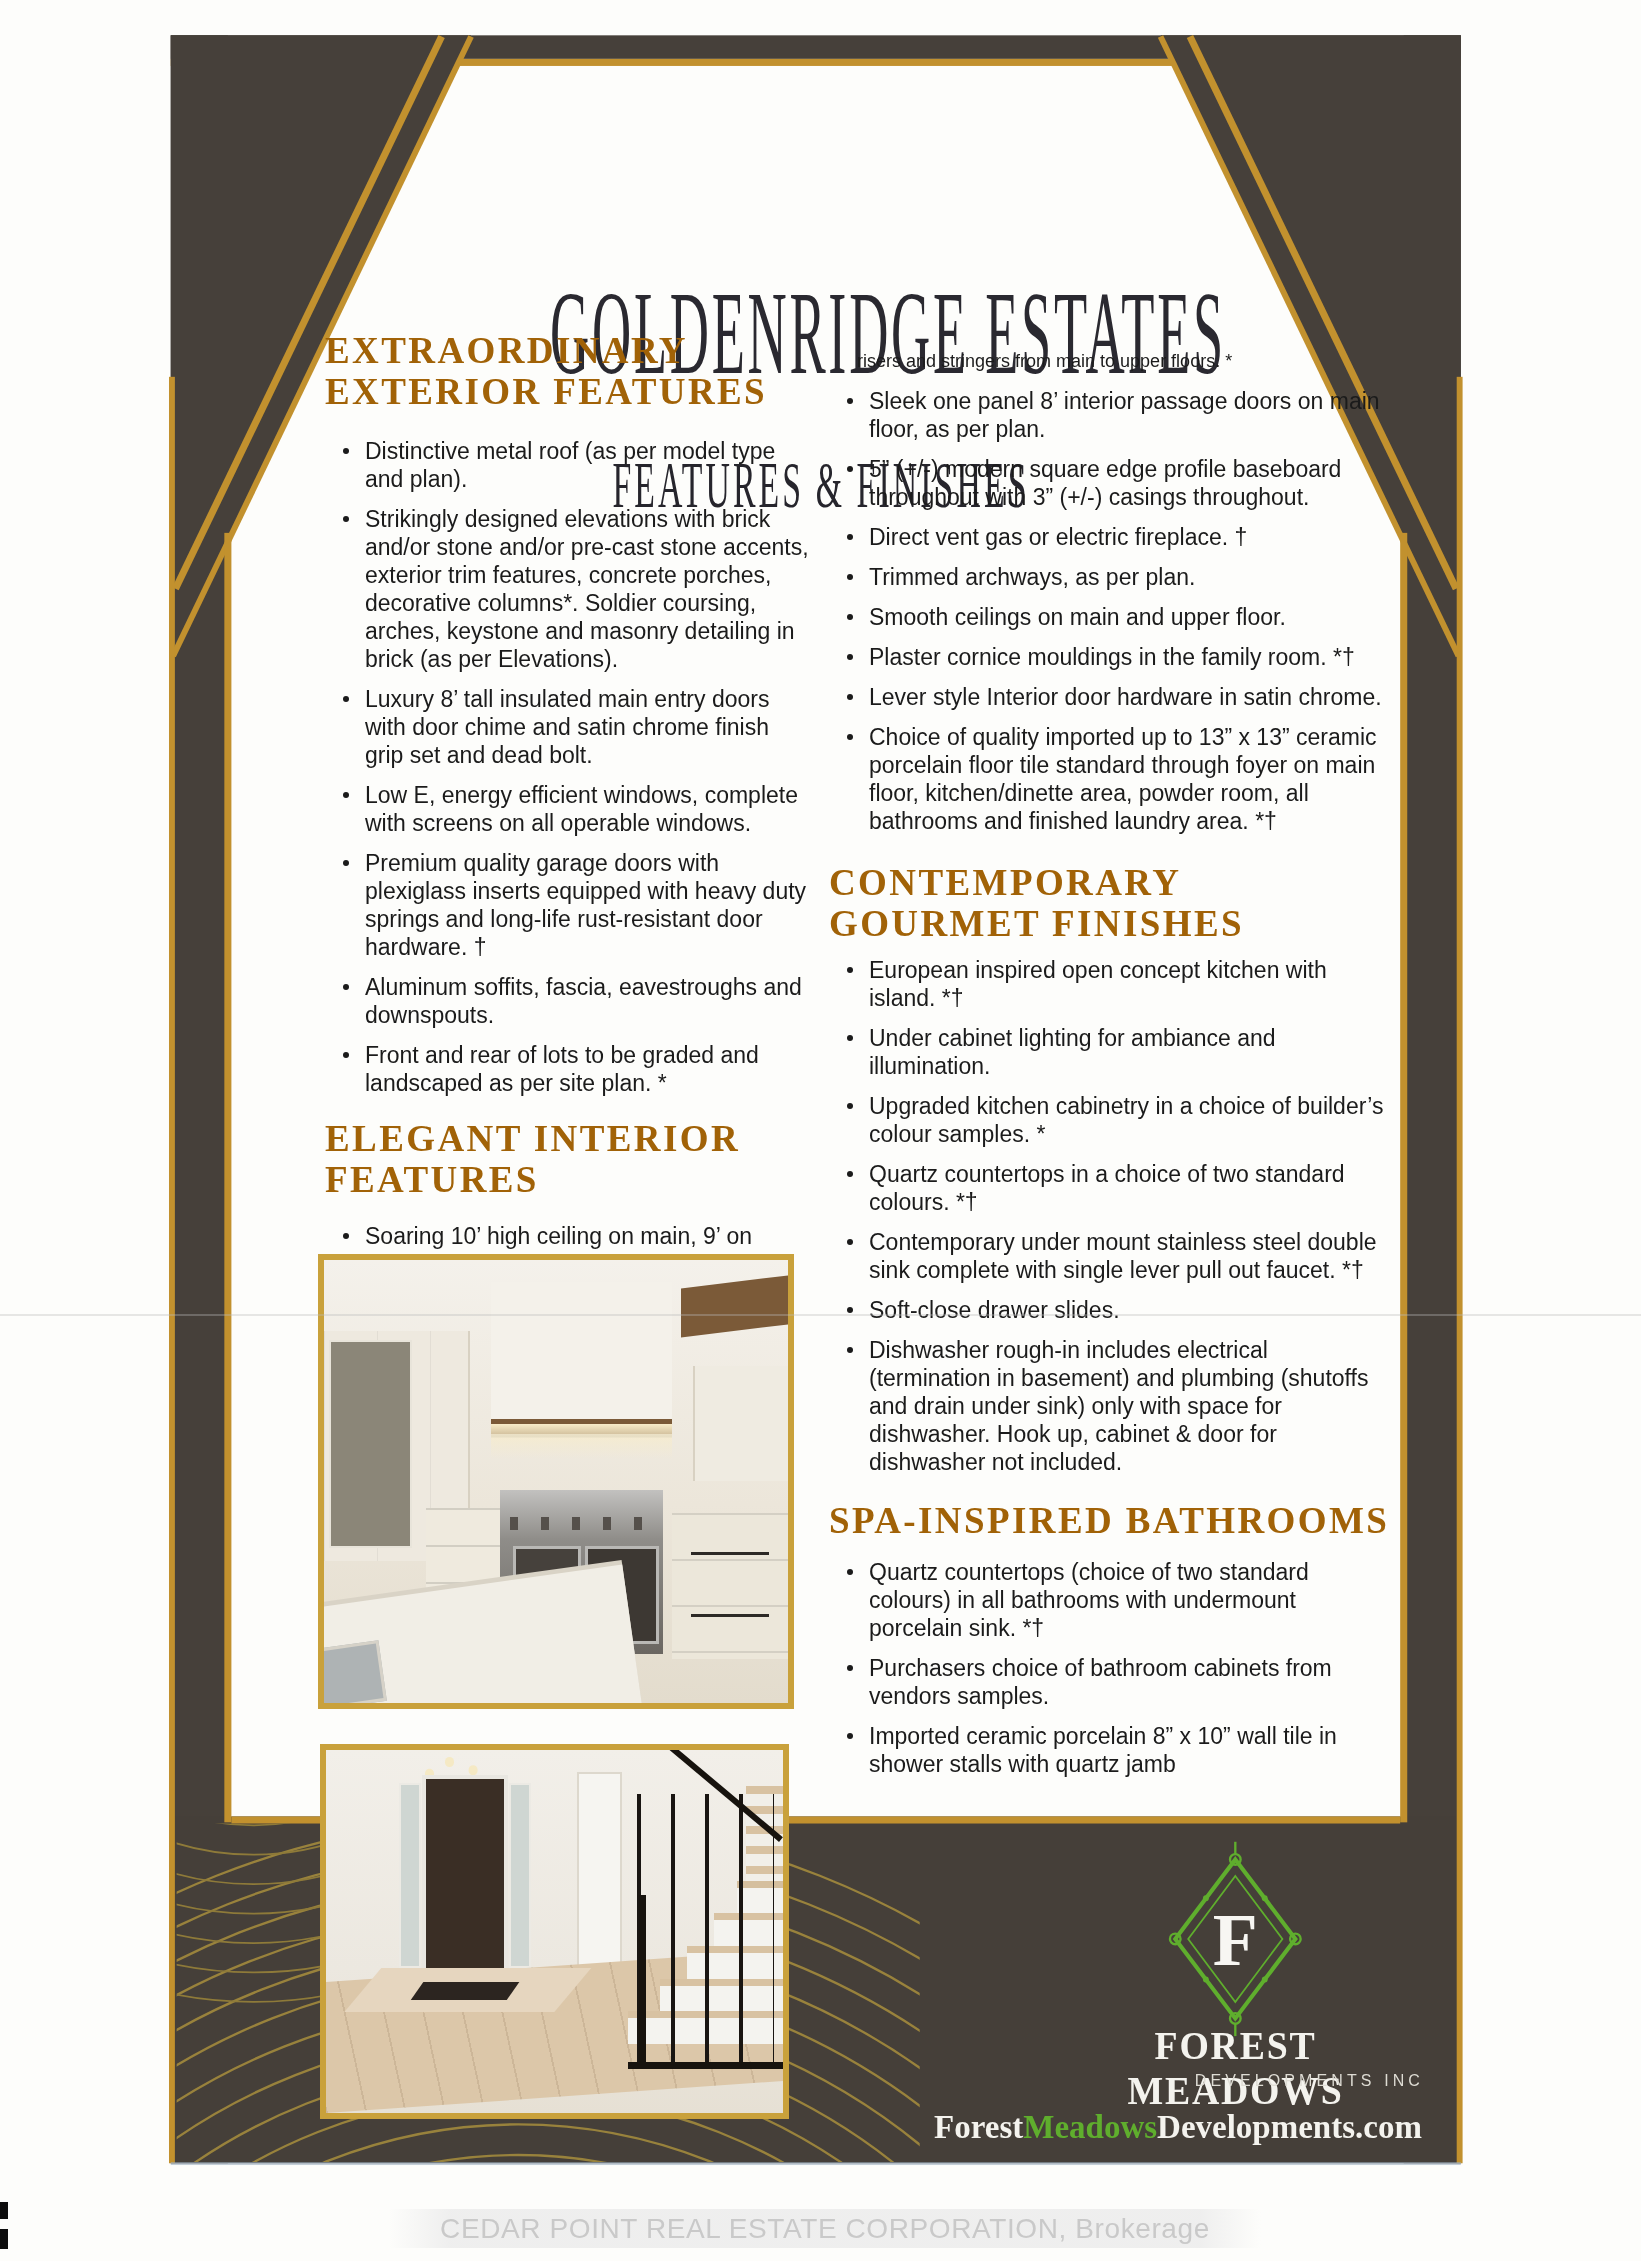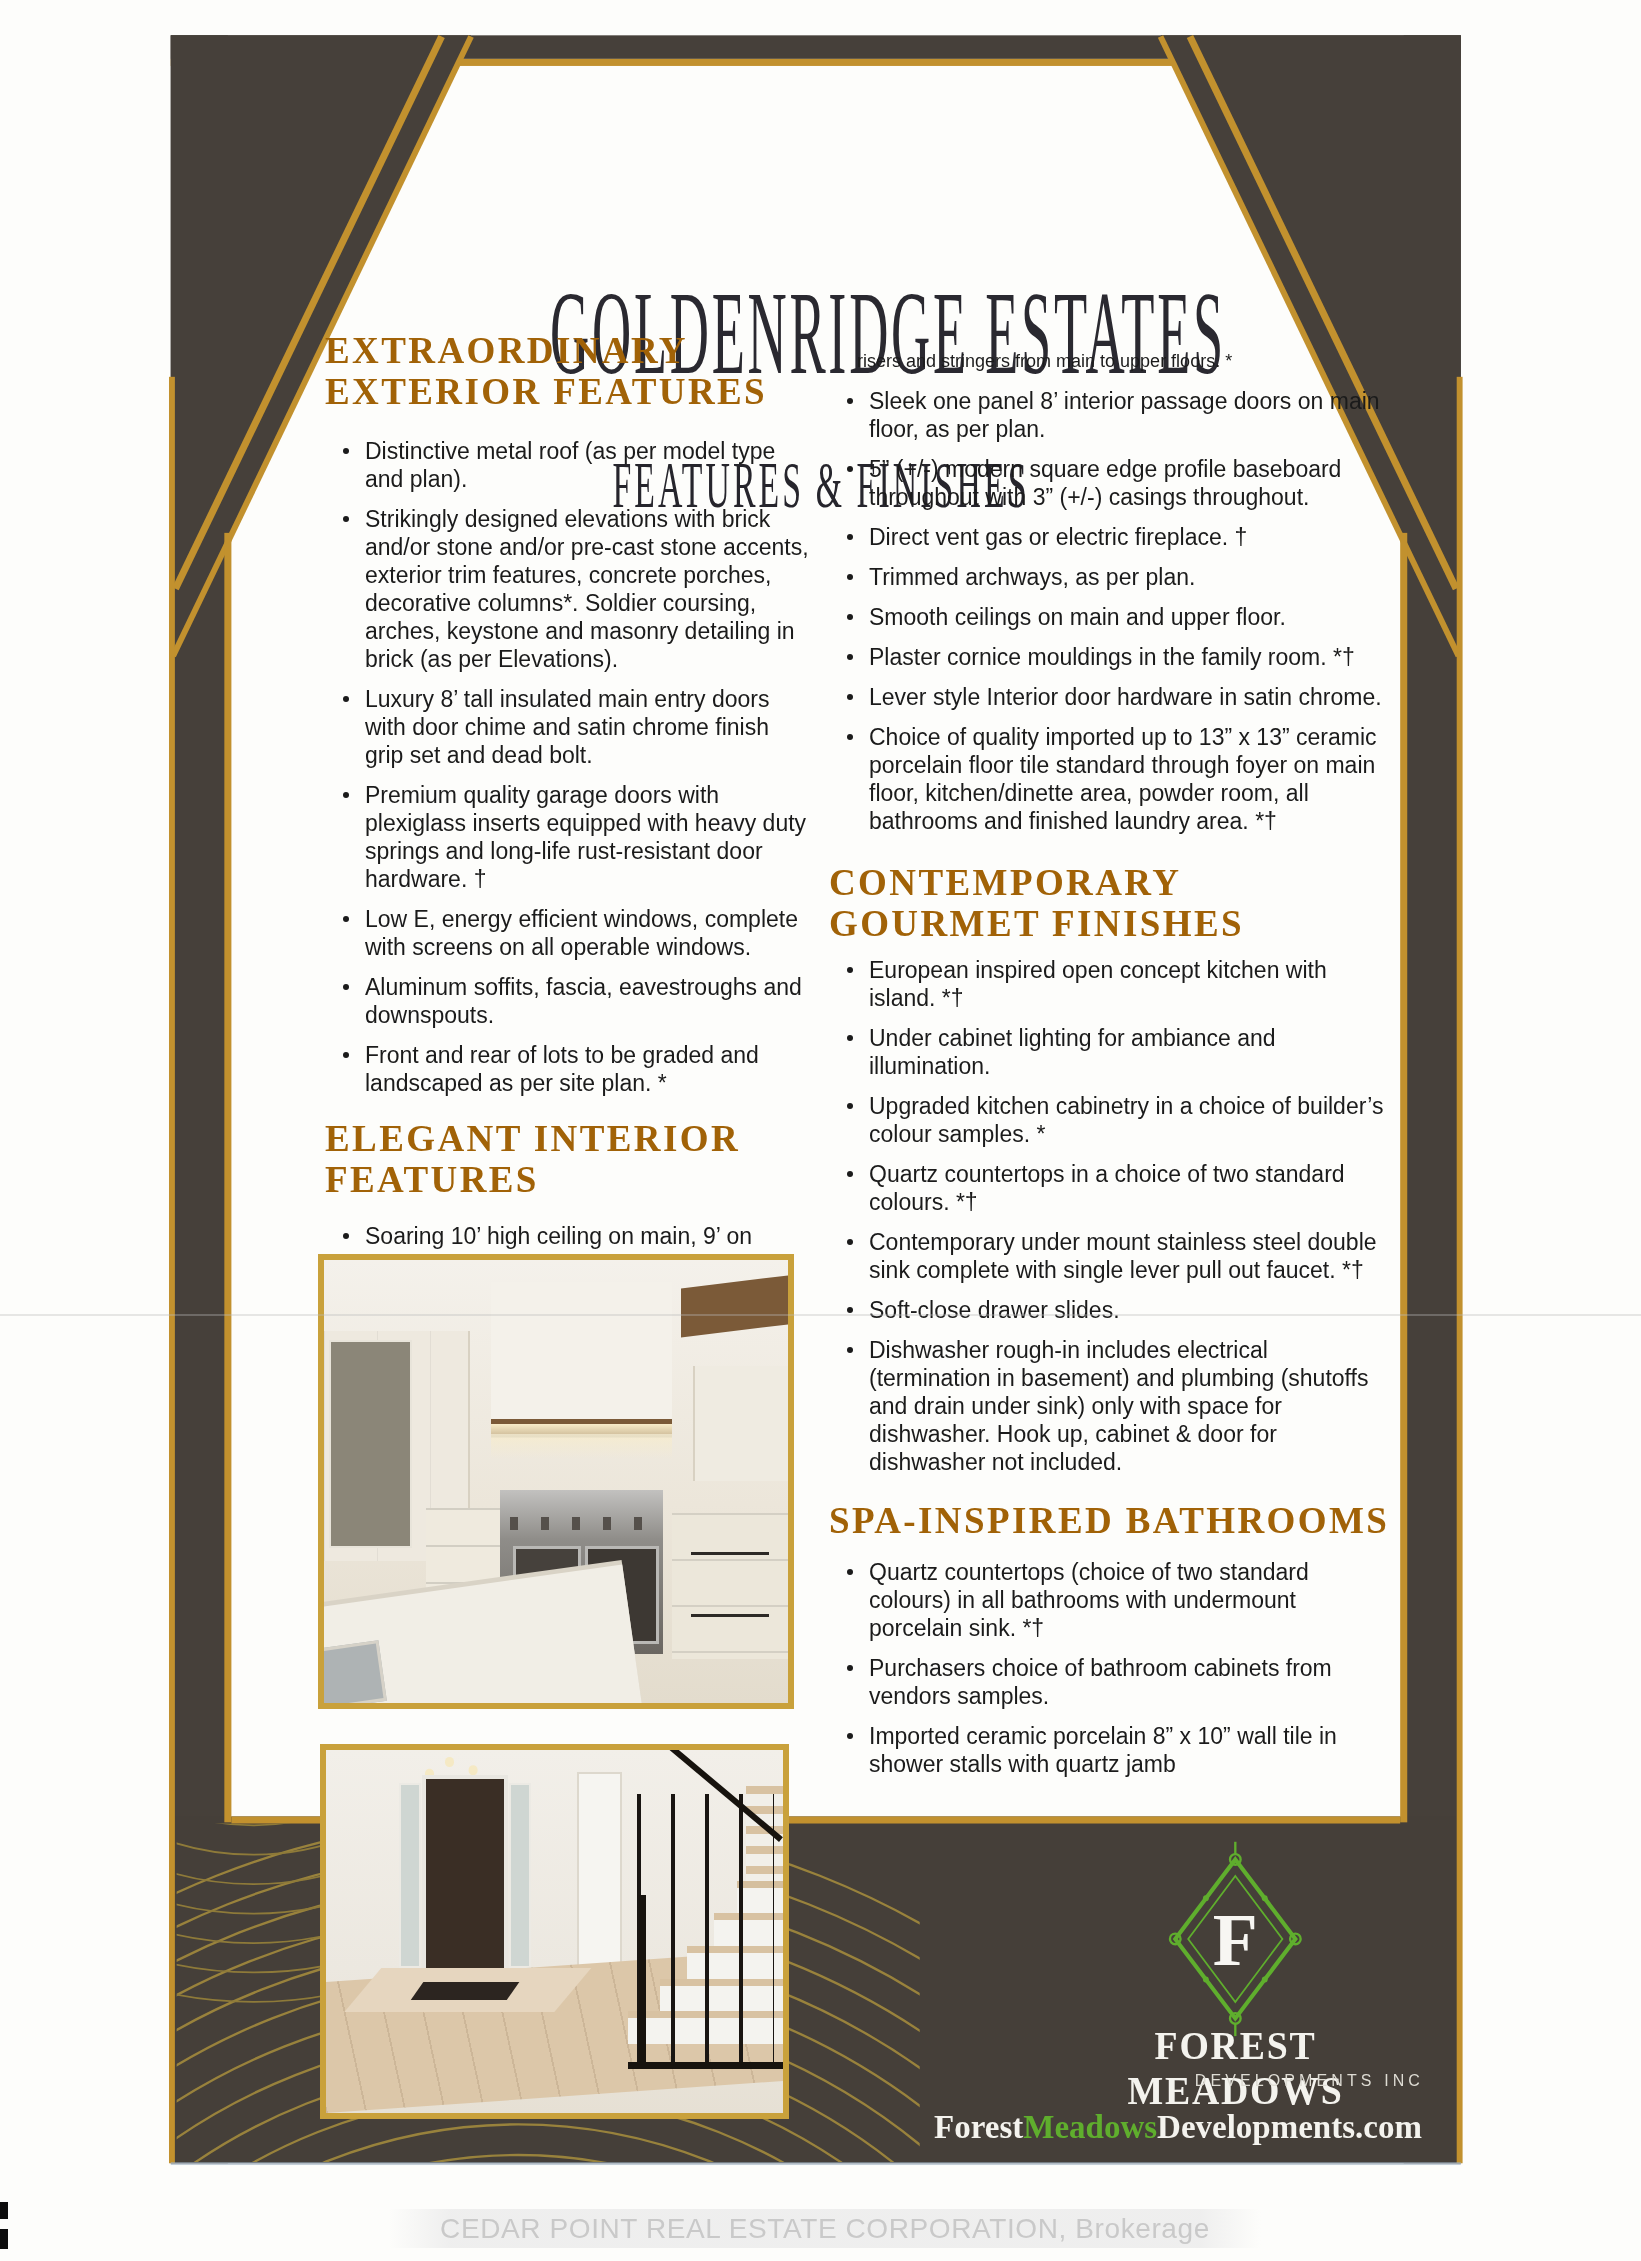--- a/index.html
+++ b/index.html
@@ -187,22 +187,22 @@
     <h2 class="sub-title">FEATURES &amp; FINISHES</h2>
   </div>
 
   <div class="col col-left">
     <h3 class="sec-head">EXTRAORDINARY</h3>
     <h3 class="sec-head">EXTERIOR FEATURES</h3>
     <ul class="feature-list mt-ext">
       <li>Distinctive metal roof (as per model type and plan).</li>
       <li>Strikingly designed elevations with brick and/or stone and/or pre-cast stone accents, exterior trim features, concrete porches, decorative columns*. Soldier coursing, arches, keystone and masonry detailing in brick (as per Elevations).</li>
       <li>Luxury 8’ tall insulated main entry doors with door chime and satin chrome finish grip set and dead bolt.</li>
+      <li>Low E, energy efficient windows, complete with screens on all operable windows.</li>
       <li>Premium quality garage doors with plexiglass inserts equipped with heavy duty springs and long-life rust-resistant door hardware. †</li>
-      <li>Low E, energy efficient windows, complete with screens on all operable windows.</li>
       <li>Aluminum soffits, fascia, eavestroughs and downspouts.</li>
       <li>Front and rear of lots to be graded and landscaped as per site plan. *</li>
     </ul>
     <h3 class="sec-head mt-eleg">ELEGANT INTERIOR FEATURES</h3>
     <ul class="feature-list mt-eleg-list">
       <li>Soaring 10’ high ceiling on main, 9’ on upper floor, except where mechanical or duct work requires a lower height (as per model).</li>
       <li>Genuine natural red oak staircase treads,</li>
     </ul>
   </div>
 

